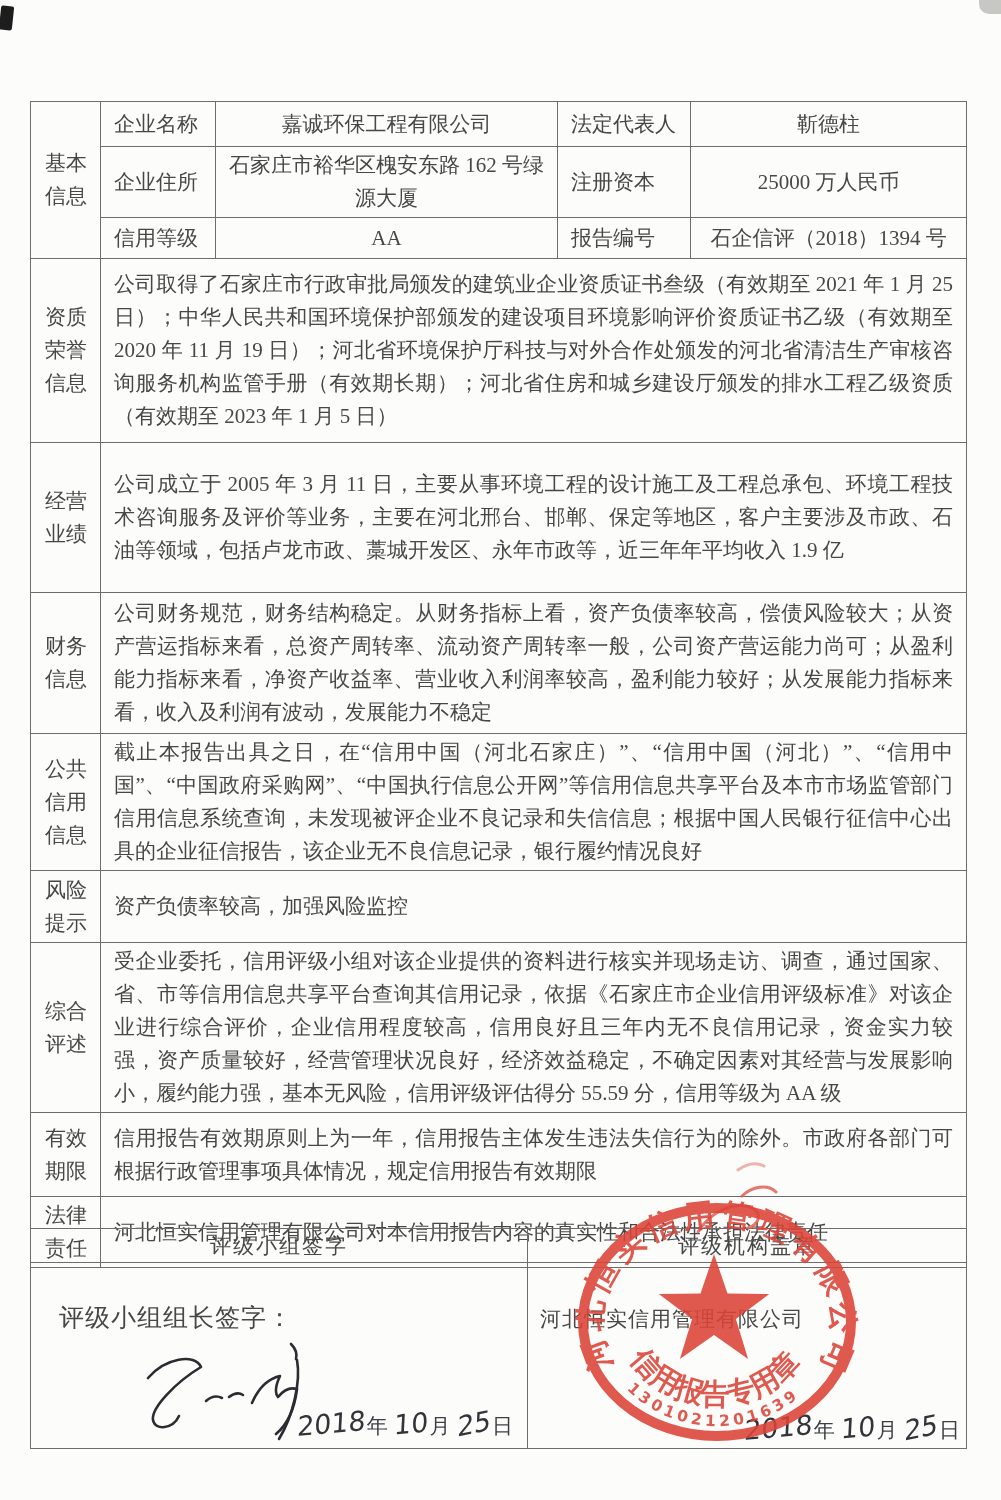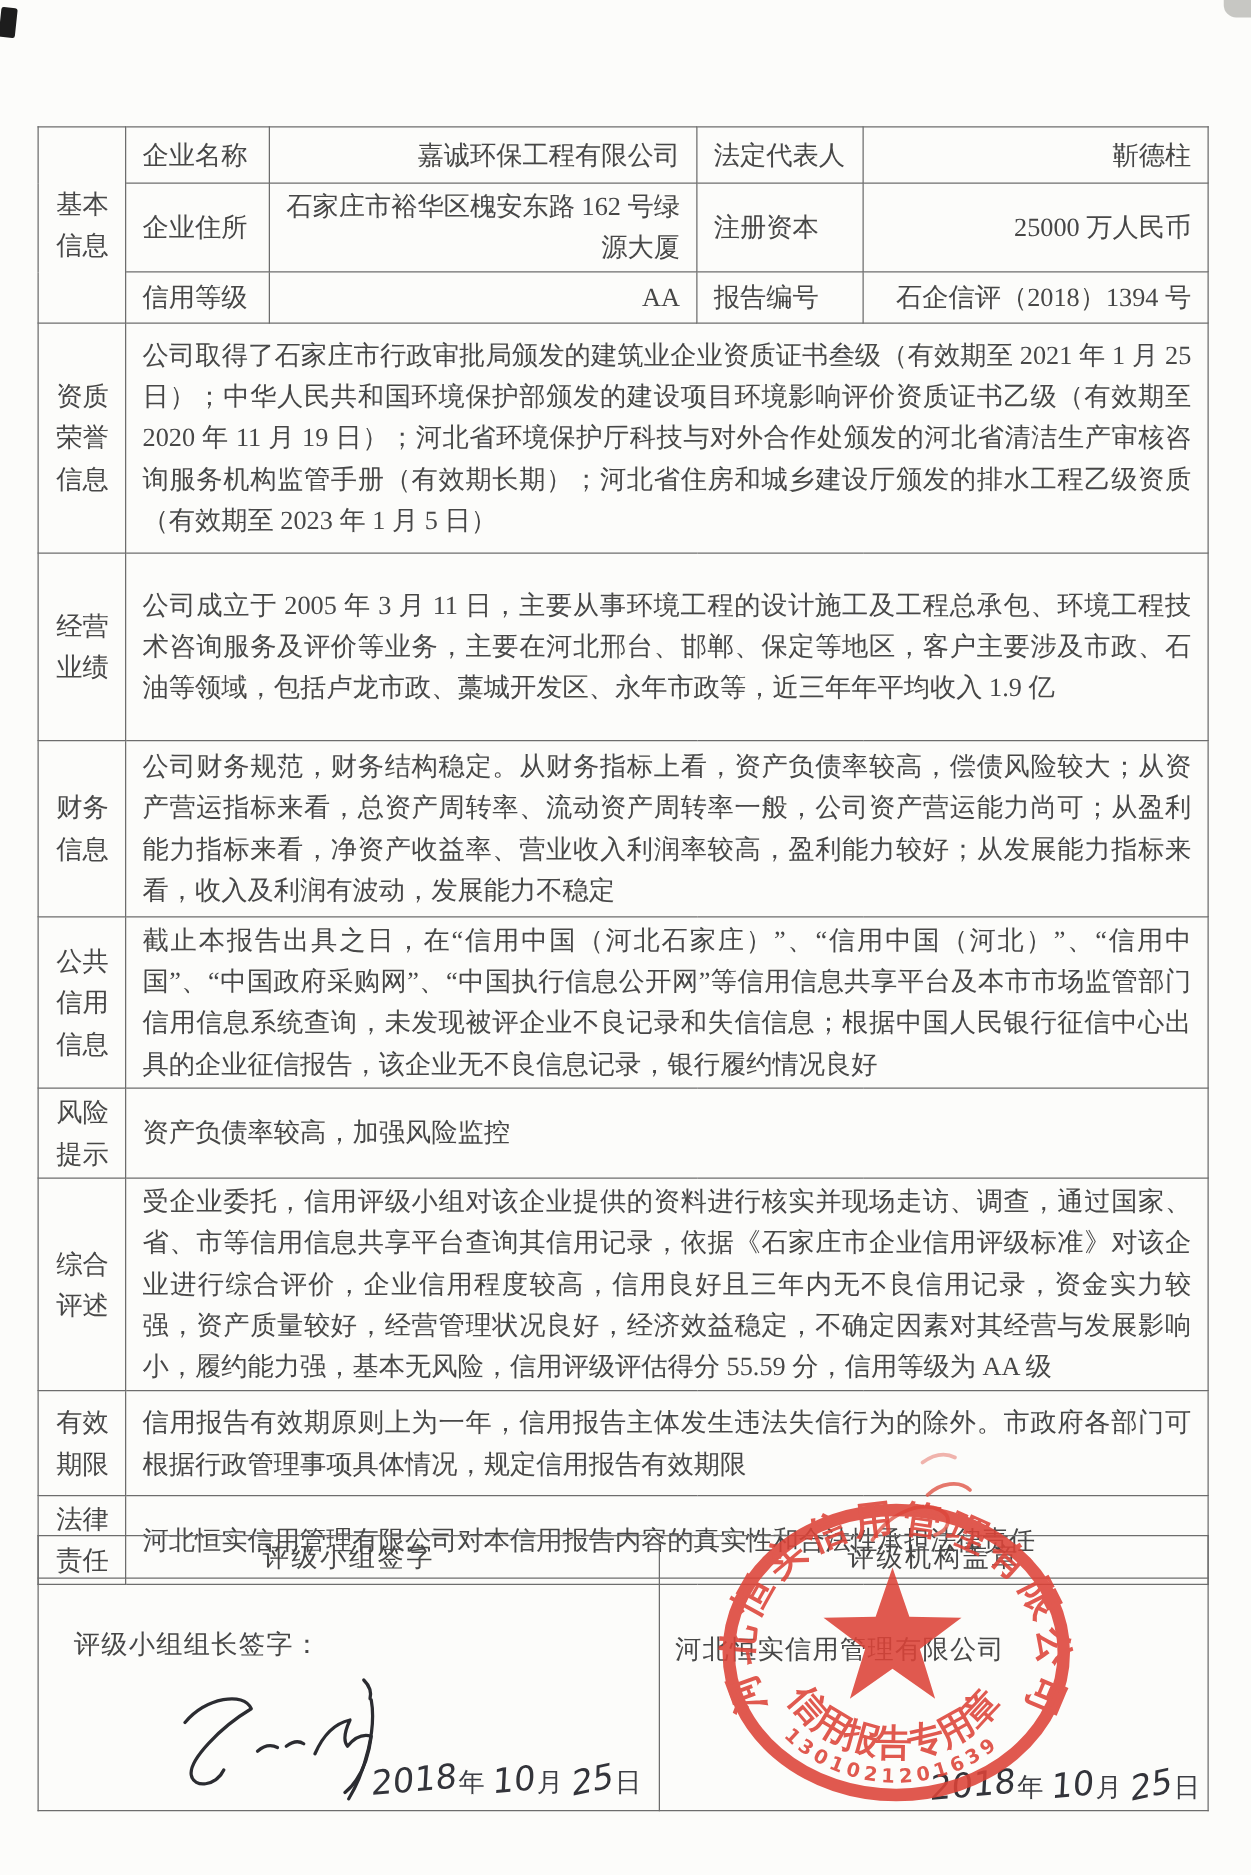--- a/index.html
+++ b/index.html
@@ -11,28 +11,28 @@
   .doc-title{position:absolute;left:0;top:30px;width:1001px;text-align:center;
     font-size:42px;font-weight:700;color:#343434;letter-spacing:5px;}
 
   table.rpt{position:absolute;left:30px;top:101px;width:936px;border-collapse:collapse;
     table-layout:fixed;background:transparent;}
   table.rpt td{border:1.5px solid #6d6d6d;padding:2px 13px;vertical-align:middle;
     font-size:21px;line-height:33px;color:#474747;overflow:hidden;}
   td.lbl{white-space:pre-line;text-align:right;padding:2px 4px;line-height:31px;}
   td.fldlbl{text-align:left;padding-left:14px;}
   td.txt{text-align:justify;}
-  td.val{text-align:right;}
+  td.val{text-align:center;}
 
   table.sig{position:absolute;left:30px;top:1228px;width:936px;border-collapse:collapse;
     table-layout:fixed;}
   table.sig td{border:1.5px solid #6d6d6d;font-size:21px;color:#474747;vertical-align:middle;}
   .sig-head{text-align:center;font-size:21px;letter-spacing:2px;}
   .sig-body{position:relative;}
-  .leader-label{position:absolute;left:28px;top:38px;font-size:21px;letter-spacing:1px;}
+  .leader-label{position:absolute;left:28px;top:38px;font-size:25px;letter-spacing:1px;}
   .agency-name{position:absolute;left:12px;top:42px;font-size:21px;letter-spacing:1px;}
   .date-line{position:absolute;font-size:21px;color:#3d3e44;white-space:nowrap;}
   .date-left{right:14px;bottom:8px;}
   .date-right{right:6px;bottom:4px;}
   .hand{display:inline-block;font-family:"DejaVu Sans",sans-serif;font-size:27px;
     transform:rotate(-5deg) skewX(-8deg);color:#33343a;margin:0 1px;}
   .hand-day{transform:rotate(-12deg) skewX(-14deg);}
   .overlay{position:absolute;left:0;top:0;width:1001px;height:1500px;pointer-events:none;}
 
   .corner-mark{position:absolute;left:0;top:6px;width:13px;height:24px;background:#1d1d1d;

